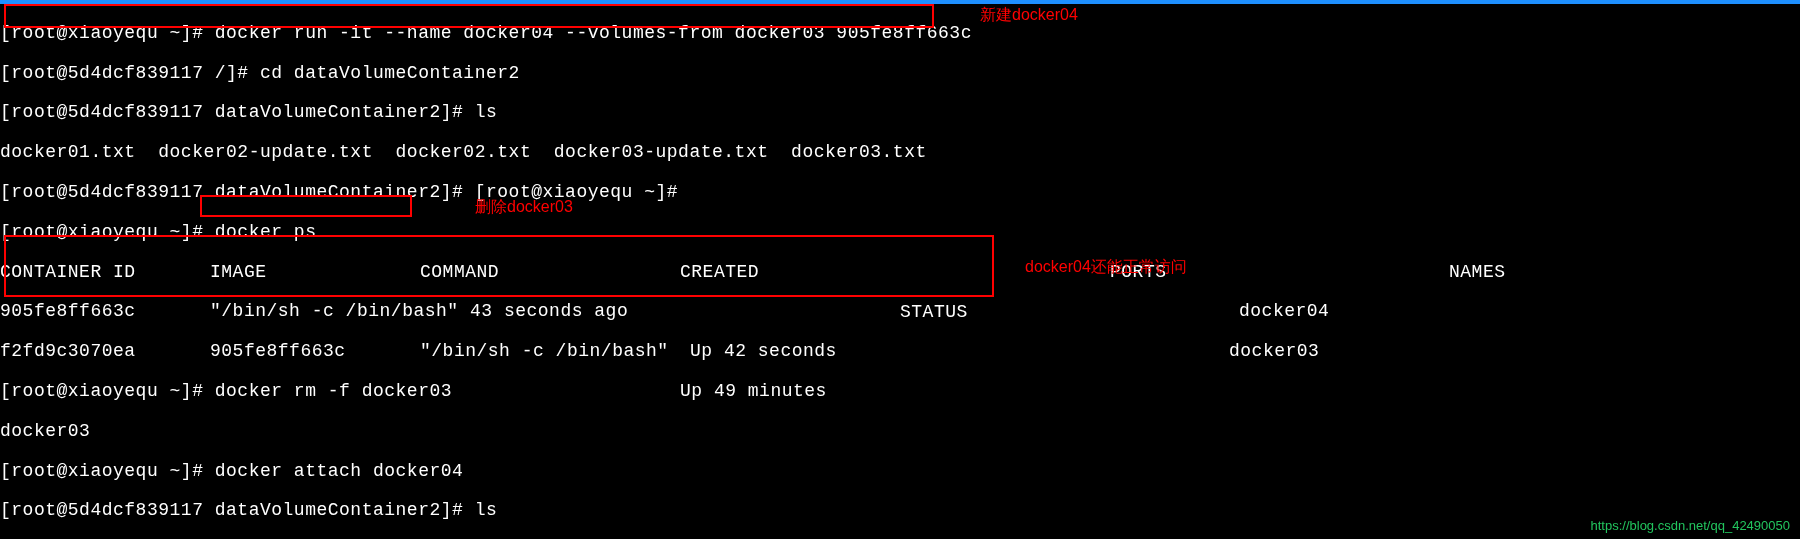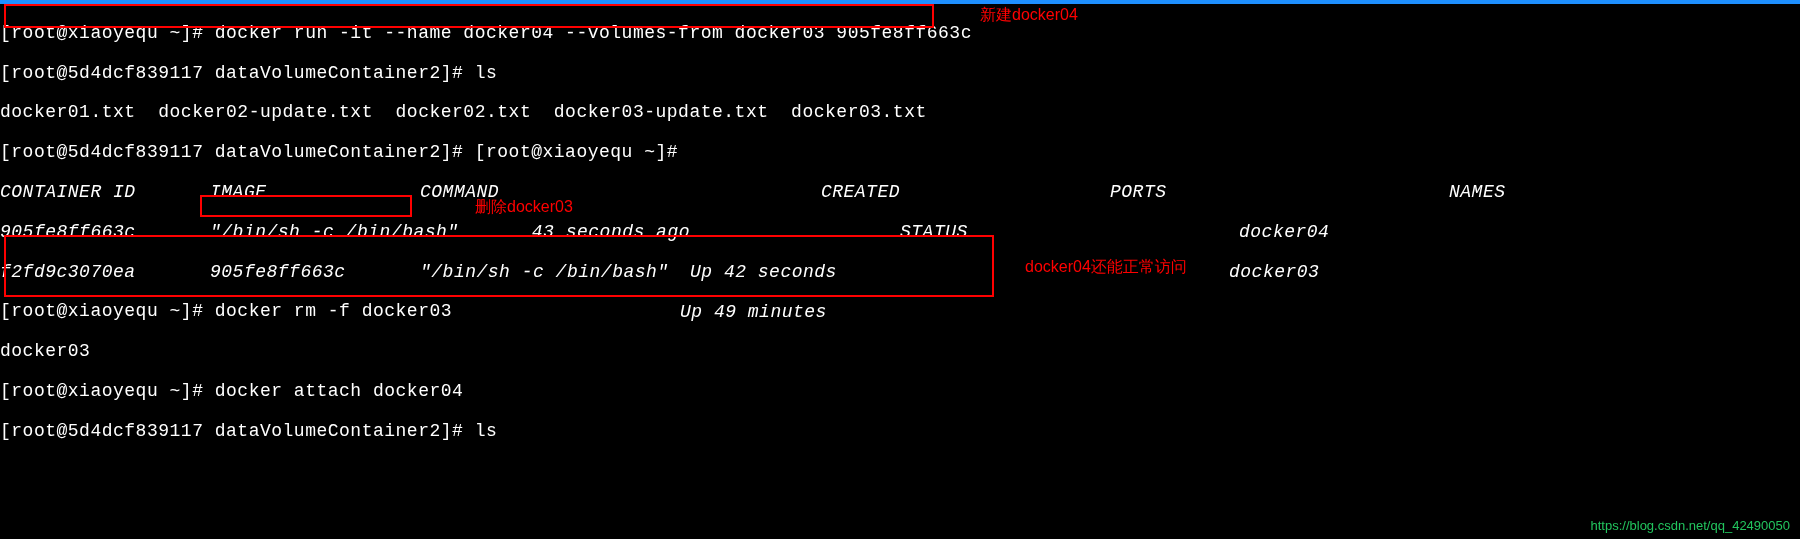--- a/index.html
+++ b/index.html
@@ -77,40 +77,41 @@
     .watermark {
       position: absolute;
       right: 10px;
       bottom: 6px;
       color: #22c55e;
       font-size: 13px;
       font-family: sans-serif;
     }
     .table-row {
       display: flex;
-      font-style: italic;
     }
     .col-id { width: 210px; }
     .col-image { width: 210px; }
     .col-cmd { width: 260px; }
-    .col-created { width: 220px; text-align: right; }
+    .col-created { width: 220px; }
     .col-status { width: 210px; margin-top: 40px; }
     .col-ports { width: 310px; }
     .col-names { flex: 1; margin-left: 29px; }
   </style>
 </head>
 <body>
 
 <div class="topbar"></div>
 
 <div class="terminal">
 <span class="line">[root@xiaoyequ ~]# docker run -it --name docker04 --volumes-from docker03 905fe8ff663c</span>
+<span class="line">[root@5d4dcf839117 /]# cd dataVolumeContainer2</span>
 <span class="line">[root@5d4dcf839117 dataVolumeContainer2]# ls</span>
 <span class="line">docker01.txt  docker02-update.txt  docker02.txt  docker03-update.txt  docker03.txt</span>
 <span class="line">[root@5d4dcf839117 dataVolumeContainer2]# [root@xiaoyequ ~]#</span>
+<span class="line">[root@xiaoyequ ~]# docker ps</span>
 <div class="line table-row">
   <span class="col-id">CONTAINER ID</span><span class="col-image">IMAGE</span><span class="col-cmd">COMMAND</span><span class="col-created">CREATED</span><span class="col-status">STATUS</span><span class="col-ports">PORTS</span><span class="col-names">NAMES</span>
 </div>
 <div class="line table-row">
   <span class="col-image">905fe8ff663c</span><span class="col-cmd">"/bin/sh -c /bin/bash"</span><span class="col-created">43 seconds ago</span><span class="col-status">Up 42 seconds</span><span class="col-ports"></span><span class="col-names">docker04</span>
 </div>
 <div class="line table-row">
   <span class="col-id">f2fd9c3070ea</span><span class="col-image">905fe8ff663c</span><span class="col-cmd">"/bin/sh -c /bin/bash"</span><span class="col-status">Up 49 minutes</span><span class="col-ports"></span><span class="col-names">docker03</span>
 </div>
 <span class="line">[root@xiaoyequ ~]# docker rm -f docker03</span>

